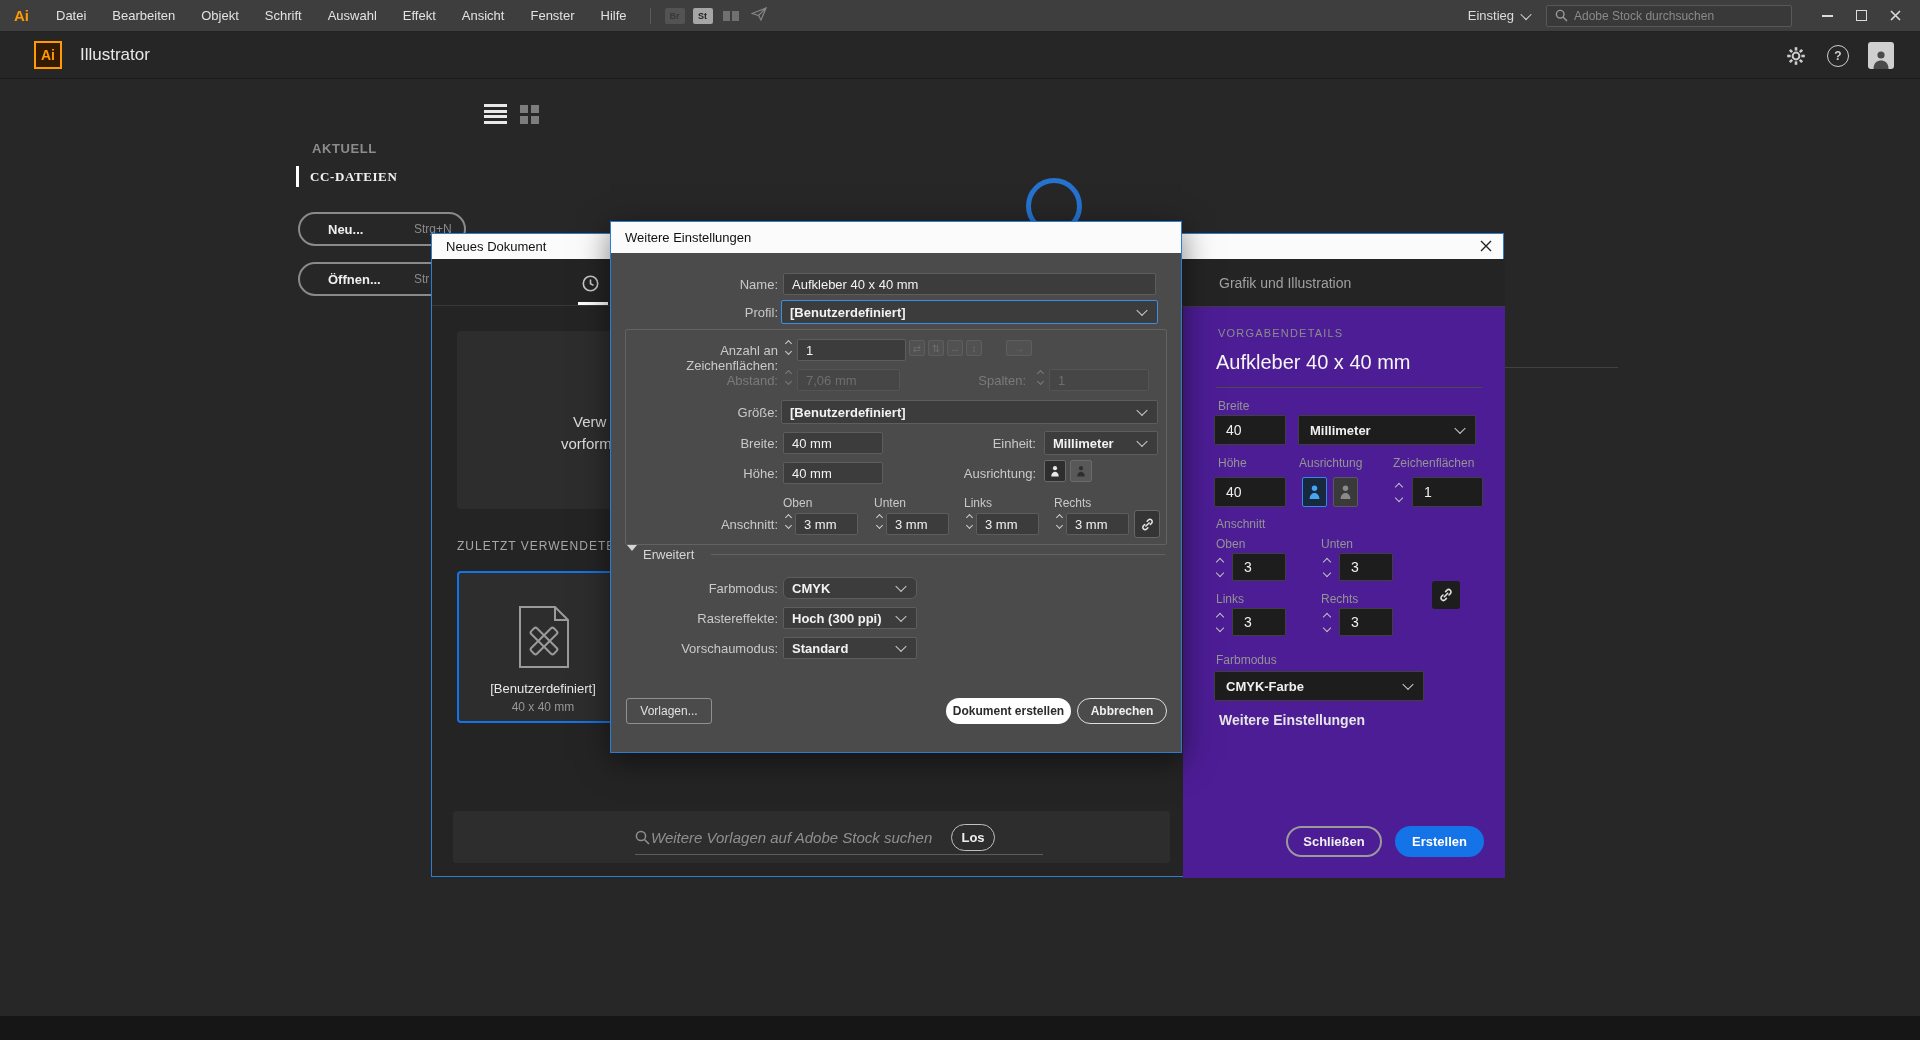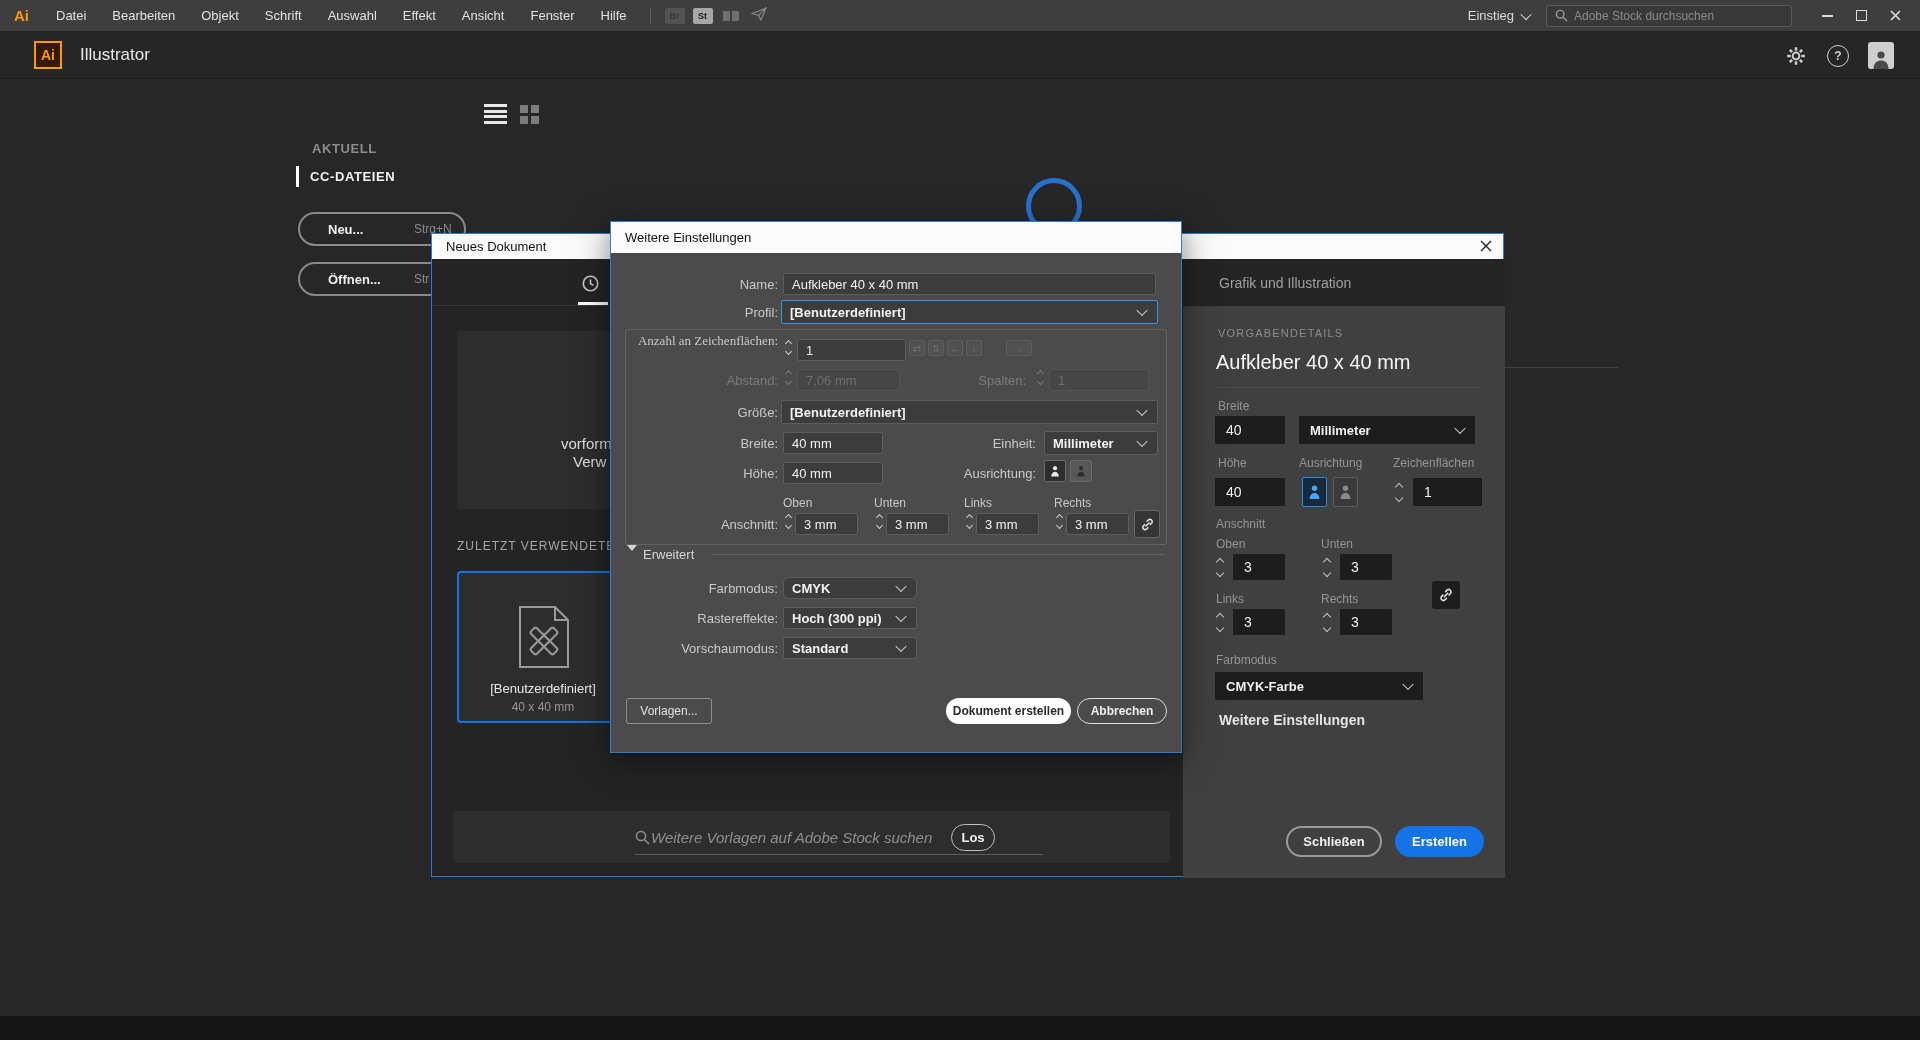--- a/index.html
+++ b/index.html
@@ -51,21 +51,21 @@
   .hinttext{position:absolute;color:#dcdcdc;font-size:15px;white-space:nowrap;}
   .seclabel{color:#a8a8a8;font-size:12px;letter-spacing:1px;}
   .card{background:#2d2d2d;border:2px solid #1473e6;border-radius:4px;box-sizing:border-box;}
   .stockbar{background:#2d2d2d;border-radius:3px;}
   .ssearchwrap{position:absolute;left:182px;top:9px;width:408px;height:34px;border-bottom:1px solid #5c5c5c;
                display:flex;align-items:center;gap:1px;color:#8f8f8f;}
   .ssearchwrap .ph{font-size:15px;font-style:italic;}
   .lospill{position:absolute;left:498px;top:13px;width:44px;height:27px;border:1.6px solid #c0c0c0;border-radius:14px;
            box-sizing:border-box;display:flex;align-items:center;justify-content:center;color:#efefef;font-size:13px;font-weight:bold;}
   
-  .panel{position:absolute;background:#404040;}
+  .panel{position:absolute;background:#4c1d95;}
   .panelheader{position:absolute;left:0;top:0;right:0;height:48px;background:#242424;border-bottom:1px solid #3c3c3c;
                box-sizing:border-box;color:#a0a0a0;font-size:14px;display:flex;align-items:center;padding-left:36px;}
   .plab{position:absolute;color:#949494;font-size:12px;}
   .pfld{position:absolute;background:#1d1d1d;border:1px solid #404040;border-radius:2px;box-sizing:border-box;
         color:#f0f0f0;font-size:14px;display:flex;align-items:center;padding-left:11px;}
   .pdd{font-weight:bold;font-size:13px;}
   .pstp{position:absolute;width:16px;display:flex;flex-direction:column;align-items:center;justify-content:center;gap:5px;color:#c0c0c0;}
   .cu{width:5px;height:5px;border-left:1.6px solid;border-top:1.6px solid;transform:rotate(45deg);}
   .cd{width:5px;height:5px;border-left:1.6px solid;border-top:1.6px solid;transform:rotate(225deg);}
   .orientbtn{position:absolute;width:25px;height:30px;box-sizing:border-box;border-radius:2px;
@@ -180,21 +180,21 @@
   </div>
   <div class="abs" style="left:520px;top:105px;width:19px;height:19px;display:grid;grid-template-columns:8px 8px;grid-gap:3px;">
     <i style="background:#7d7d7d;height:8px;"></i>
       <i style="background:#7d7d7d;height:8px;"></i>
       <i style="background:#7d7d7d;height:8px;"></i>
       <i style="background:#7d7d7d;height:8px;"></i>
   </div>
 
   <div class="abs navlabel" style="left:312px;top:141px;color:#8c8c8c;">AKTUELL</div>
   <div class="abs" style="left:296px;top:166px;width:3px;height:21px;background:#ffffff;"></div>
-  <div class="abs navlabel" style="left:310px;top:169px;color:#f2f2f2;">CC-DATEIEN</div>
+  <div class="abs navlabel" style="left:310px;top:169px;color:#f2f2f2;font-family:Liberation Serif, serif;">CC-DATEIEN</div>
 
   <div class="pill" style="left:298px;top:212px;width:168px;padding-left:28px;">
     <span>Neu...</span>
     <span class="sc">Strg+N</span>
   </div>
   <div class="pill" style="left:298px;top:262px;width:168px;padding-left:28px;">
     <span>Öffnen...</span>
     <span class="sc">Str</span>
   </div>
 
@@ -216,21 +216,21 @@
         <span class="abs" style="left:150px;top:16px;">
           <svg width="17" height="17" viewBox="0 0 17 17">
               <circle cx="8.5" cy="8.5" r="7.2" fill="none" stroke="#c8c8c8" stroke-width="1.6"></circle>
               <path d="M8.5 4.5 V8.8 L11.5 10.4" fill="none" stroke="#c8c8c8" stroke-width="1.6"></path>
             </svg>
         </span>
         <span class="abs" style="left:146px;top:43px;width:30px;height:3px;background:#fff;"></span>
       </div>
 
       <div class="hintpanel abs" style="left:25px;top:72px;width:285px;height:178px;">
-        <span class="hinttext" style="left:116px;top:82px;margin-top:40px;">Verw</span>
+        <span class="hinttext" style="left:116px;top:82px;">Verw</span>
         <span class="hinttext" style="left:90px;top:104px;margin-left:14px;">vorform</span>
       </div>
 
       <div class="seclabel abs" style="left:25px;top:280px;">ZULETZT VERWENDETE ELEM</div>
 
       <div class="card abs" style="left:25px;top:312px;width:172px;height:152px;">
         <span class="abs" style="left:56px;top:32px;">
           <svg width="58" height="64" viewBox="0 0 58 64" fill="none" stroke="#9a9a9a" stroke-width="2">
             <path d="M5 2 H40 L53 15 V62 H5 Z"></path>
             <path d="M40 2 V15 H53"></path>
@@ -354,21 +354,21 @@
       <div class="fld" style="left:172px;top:20px;width:373px;height:22px;">Aufkleber 40 x 40 mm</div>
 
       <div class="wl" style="top:52px;">Profil:</div>
       <div class="fld bold" style="left:170px;top:47px;width:377px;height:24px;border:1.5px solid #3e8de8;">
         <span>[Benutzerdefiniert]</span>
         <span class="dchev"></span>
       </div>
 
       <div class="groupbox" style="left:14px;top:76px;width:540px;height:214px;"></div>
 
-      <div class="wl" style="top:80px;font-family:Liberation Serif, serif;">Anzahl an Zeichenflächen:</div>
+      <div class="wl" style="top:90px;">Anzahl an Zeichenflächen:</div>
       <div class="wstp" style="left:172px;top:88px;height:20px;">
           <i class="cu"></i>
           <i class="cd"></i>
         </div>
       <div class="fld" style="left:186px;top:86px;width:109px;height:22px;">1</div>
       <div class="gbtn" style="left:298px;top:87px;">⇄</div>
       <div class="gbtn" style="left:317px;top:87px;">⇅</div>
       <div class="gbtn" style="left:336px;top:87px;">↔</div>
       <div class="gbtn" style="left:355px;top:87px;">↕</div>
       <div class="gbtn" style="left:395px;top:87px;width:26px;">→</div>

